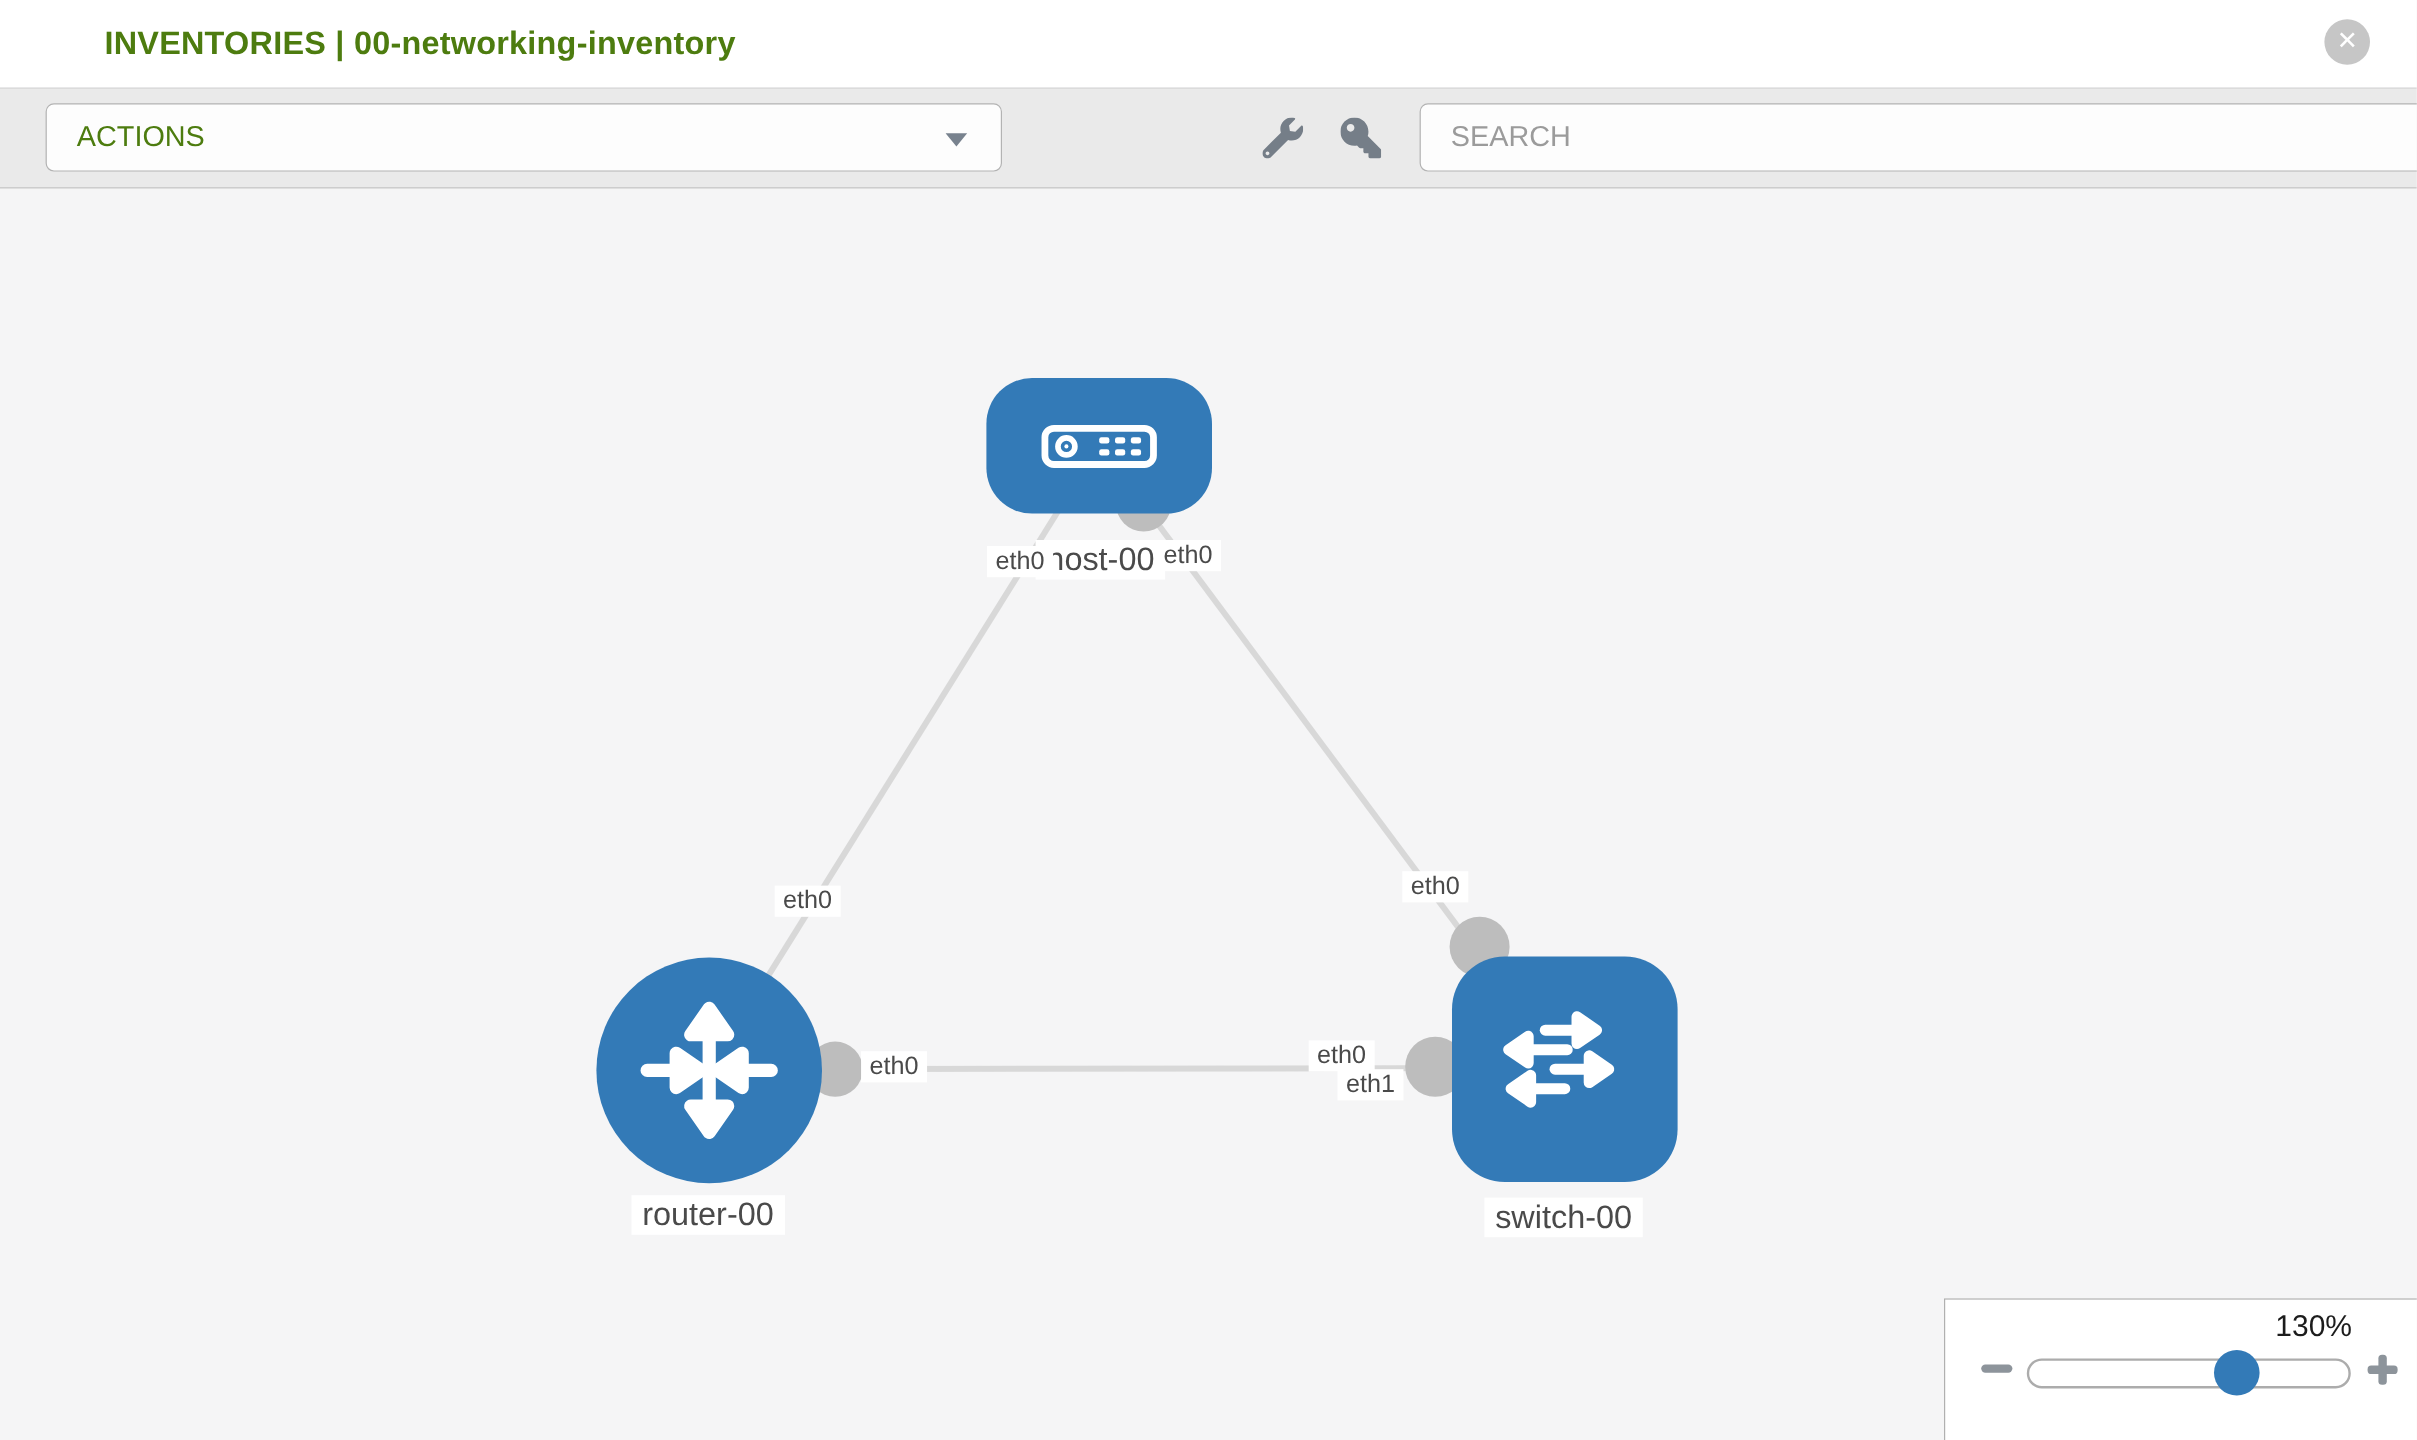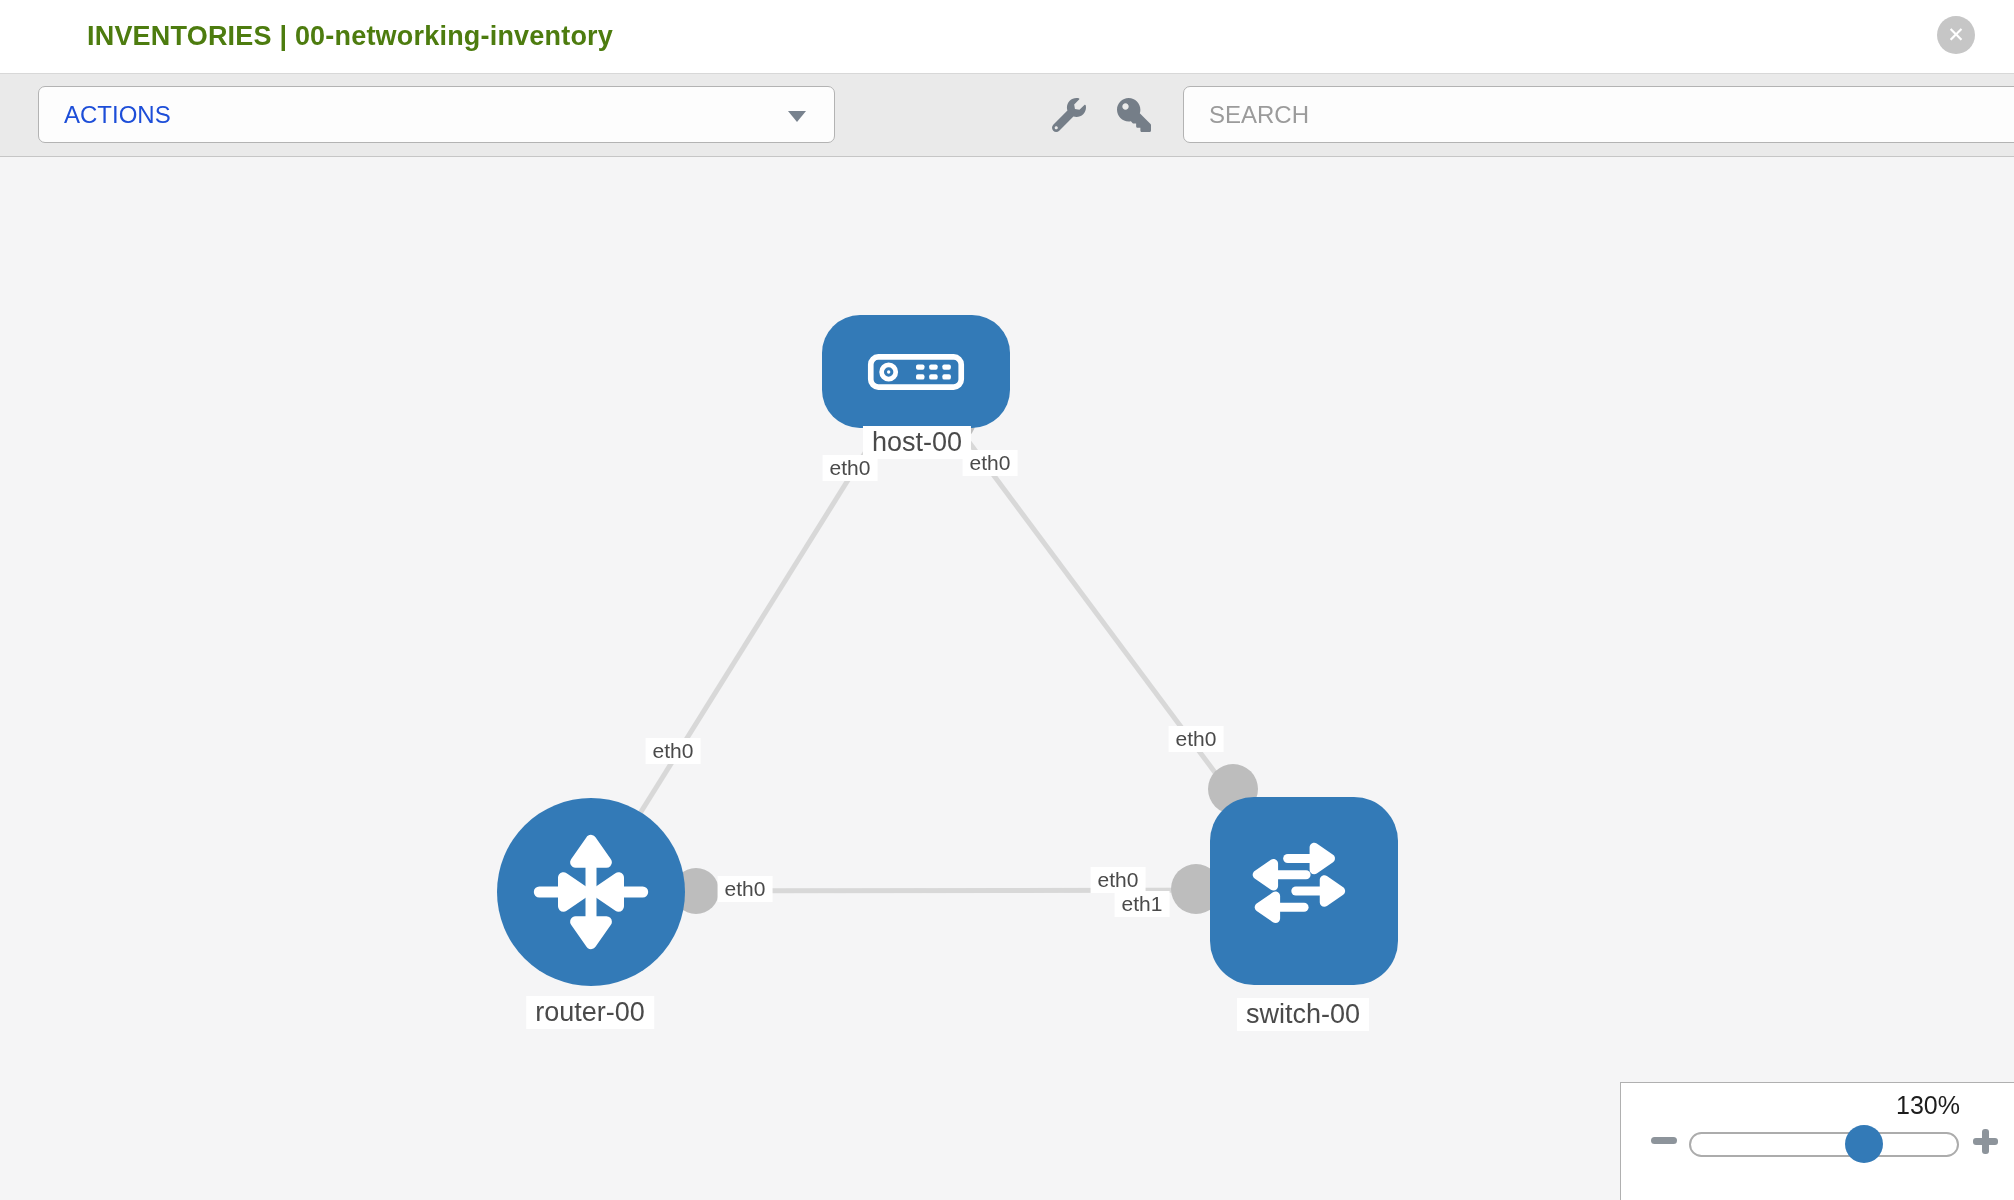--- a/index.html
+++ b/index.html
@@ -22,21 +22,21 @@
   
   .toolbar{
     position:absolute;left:0;top:73px;width:2014px;height:84px;background:#eaeaea;
     border-top:1px solid #d8d8d8;border-bottom:1px solid #c6c6c6;box-sizing:border-box;z-index:50;
   }
   .select-box{
     position:absolute;top:12px;height:57px;background:#fdfdfd;
     border:1px solid #b3b3b3;border-radius:7px;box-sizing:border-box;cursor:pointer;
   }
   .select-box .select-label{
-    position:absolute;left:25px;top:0;height:55px;line-height:55px;font-size:24px;color:#1d4ed8;
+    position:absolute;left:25px;top:0;height:55px;line-height:55px;font-size:24px;color:#4d7c0f;
   }
   .select-box.search .select-label{color:#9b9b9b;}
   .caret-down{
     position:absolute;right:28px;top:24px;width:0;height:0;
     border-left:9px solid transparent;border-right:9px solid transparent;
     border-top:11px solid #78828e;
   }
   .tool-icon{position:absolute;top:24px;width:34px;height:34px;cursor:pointer;}
   .tool-icon svg{width:34px;height:34px;fill:#757e88;}
   
@@ -156,21 +156,21 @@
         <line x1="62" y1="44" x2="32" y2="44"></line>
         <polygon points="30,33 30,55 14,44"></polygon>
         <line x1="52" y1="60" x2="78" y2="60"></line>
         <polygon points="80,49 80,71 96,60"></polygon>
         <line x1="60" y1="76" x2="34" y2="76"></line>
         <polygon points="32,65 32,87 16,76"></polygon>
       </g>
     </svg>
   </div>
 
-  <div class="chip node-label" style="left:917px;top:268px;text-align:right;">host-00</div>
+  <div class="chip node-label" style="left:917px;top:292px;text-align:right;">host-00</div>
   <div class="chip node-label" style="left:590px;top:838px;">router-00</div>
   <div class="chip node-label" style="left:1303px;top:840px;text-align:center;">switch-00</div>
 
   <div class="chip if-label" style="left:850px;top:297px;">eth0</div>
   <div class="chip if-label" style="left:990px;top:292px;">eth0</div>
   <div class="chip if-label" style="left:673px;top:580px;">eth0</div>
   <div class="chip if-label" style="left:745px;top:718px;">eth0</div>
   <div class="chip if-label" style="left:1196px;top:568px;">eth0</div>
   <div class="chip if-label" style="left:1118px;top:709px;z-index:20;">eth0</div>
   <div class="chip if-label" style="left:1142px;top:709px;z-index:21;margin-top:24px;">eth1</div>

